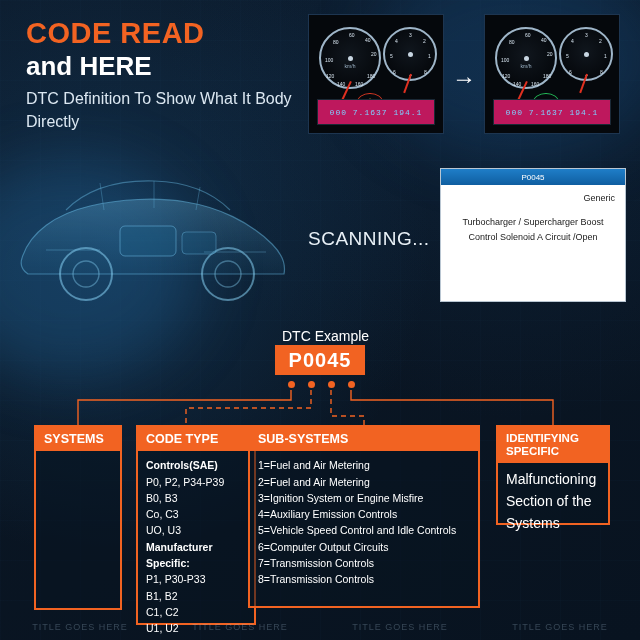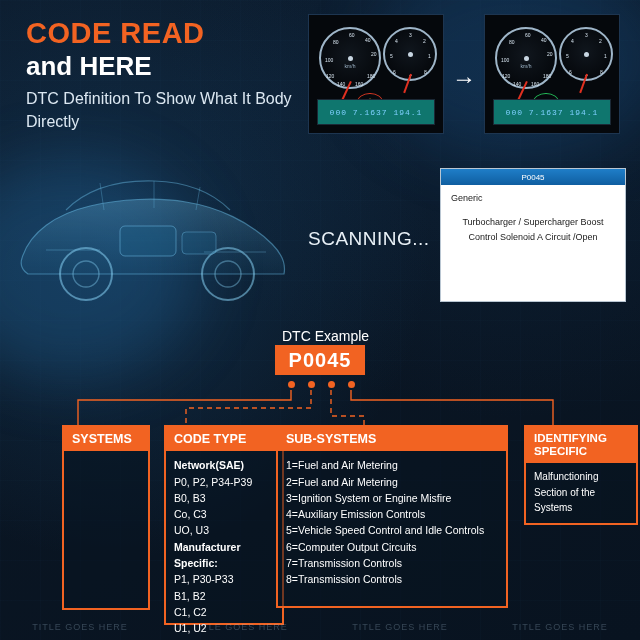--- a/index.html
+++ b/index.html
@@ -85,21 +85,21 @@
     position: absolute; left: 50%; top: 50%;
     width: 5px; height: 5px; margin: -2.5px 0 0 -2.5px;
     border-radius: 50%; background: #c8d6e2;
   }
   .unit {
     position: absolute; left: 0; right: 0; top: 58%;
     text-align: center; color: #9fb6c9; font-size: 5px;
   }
   .lcd {
     position: absolute; left: 8px; bottom: 8px; right: 8px;
-    height: 26px; background: #0f766e; border: 1px solid #1b2936;
+    height: 26px; background: #be185d; border: 1px solid #1b2936;
     color: #7fd0ff; font-family: "Liberation Mono", monospace;
     font-size: 8px; display: flex; align-items: center; justify-content: center;
     letter-spacing: 1px;
   }
   .warn-circle {
     position: absolute; left: 48px; top: 78px;
     width: 26px; height: 18px; border-radius: 50%;
     border: 1.5px solid #e03a24;
   }
   .warn-circle.ok { border-color: #25c05a; }
@@ -119,21 +119,21 @@
     background: #ffffff; border: 1px solid #b9c6d2;
   }
   #dtc-panel .titlebar {
     height: 16px;
     background: linear-gradient(180deg, #1f7ec8 0%, #0f5ea0 100%);
     color: #ffffff; font-size: 8px;
     display: flex; align-items: center; justify-content: center;
   }
   #dtc-panel .body { padding: 8px 10px; }
   #dtc-panel .generic {
-    text-align: left; font-size: 9px; color: #1a1a1a; margin-bottom: 12px;
+    text-align: right; font-size: 9px; color: #1a1a1a; margin-bottom: 12px;
   }
   #dtc-panel .desc {
     text-align: center; font-size: 9px; color: #1a1a1a; line-height: 1.7;
   }
 
   
   #car {
     position: absolute; left: 4px; top: 140px; width: 300px; height: 200px;
     opacity: .85;
   }
@@ -161,38 +161,37 @@
   }
 
   
   #connectors { position: absolute; left: 0; top: 0; width: 640px; height: 640px; }
 
   
   .box {
     position: absolute;
     border: 2px solid #f26322;
     background: rgba(8,20,33,0.55);
-    margin-left: 28px;
   }
   .box .hdr {
     background: #f26322; color: #ffffff;
     font-size: 12.5px; font-weight: bold;
     padding: 5px 8px; line-height: 1.15;
   }
   .box .content {
     padding: 6px 8px 8px 8px;
     color: #ffffff; font-size: 10.5px; line-height: 1.55;
   }
   .box .content b { color: #ffffff; }
   #box-systems      { left: 34px;  top: 425px; width: 88px;  height: 185px; }
   #box-codetype     { left: 136px; top: 425px; width: 120px; height: 200px; }
   #box-subsystems   { left: 248px; top: 425px; width: 232px; height: 183px; }
   #box-identifying  { left: 496px; top: 425px; width: 114px; height: 100px; }
   #box-identifying .hdr { font-size: 11.5px; }
-  #box-identifying .content { font-size: 10px; }
+  #box-identifying .content { font-size: 14px; }
 
   .footer-strip {
     position: absolute; left: 0; bottom: 0; width: 640px; height: 26px;
     color: rgba(160,185,205,0.30); font-size: 9px; letter-spacing: 1px;
     display: flex; align-items: center; justify-content: space-around;
   }
 </style>
 </head>
 <body>
 
@@ -323,21 +322,21 @@
     </g>
   </svg>
 
   <div class="box" id="box-systems">
     <div class="hdr">SYSTEMS</div>
   </div>
 
   <div class="box" id="box-codetype">
     <div class="hdr">CODE TYPE</div>
     <div class="content">
-      <div style="font-weight:bold;">Network(SAE)</div>
+      <div style="font-weight:bold;">Controls(SAE)</div>
       <div>P0, P2, P34-P39</div>
       <div>B0, B3</div>
       <div>Co, C3</div>
       <div>UO, U3</div>
       <div style="font-weight:bold;">Manufacturer Specific:</div>
       <div>P1, P30-P33</div>
       <div>B1, B2</div>
       <div>C1, C2</div>
       <div>U1, U2</div>
     </div>

